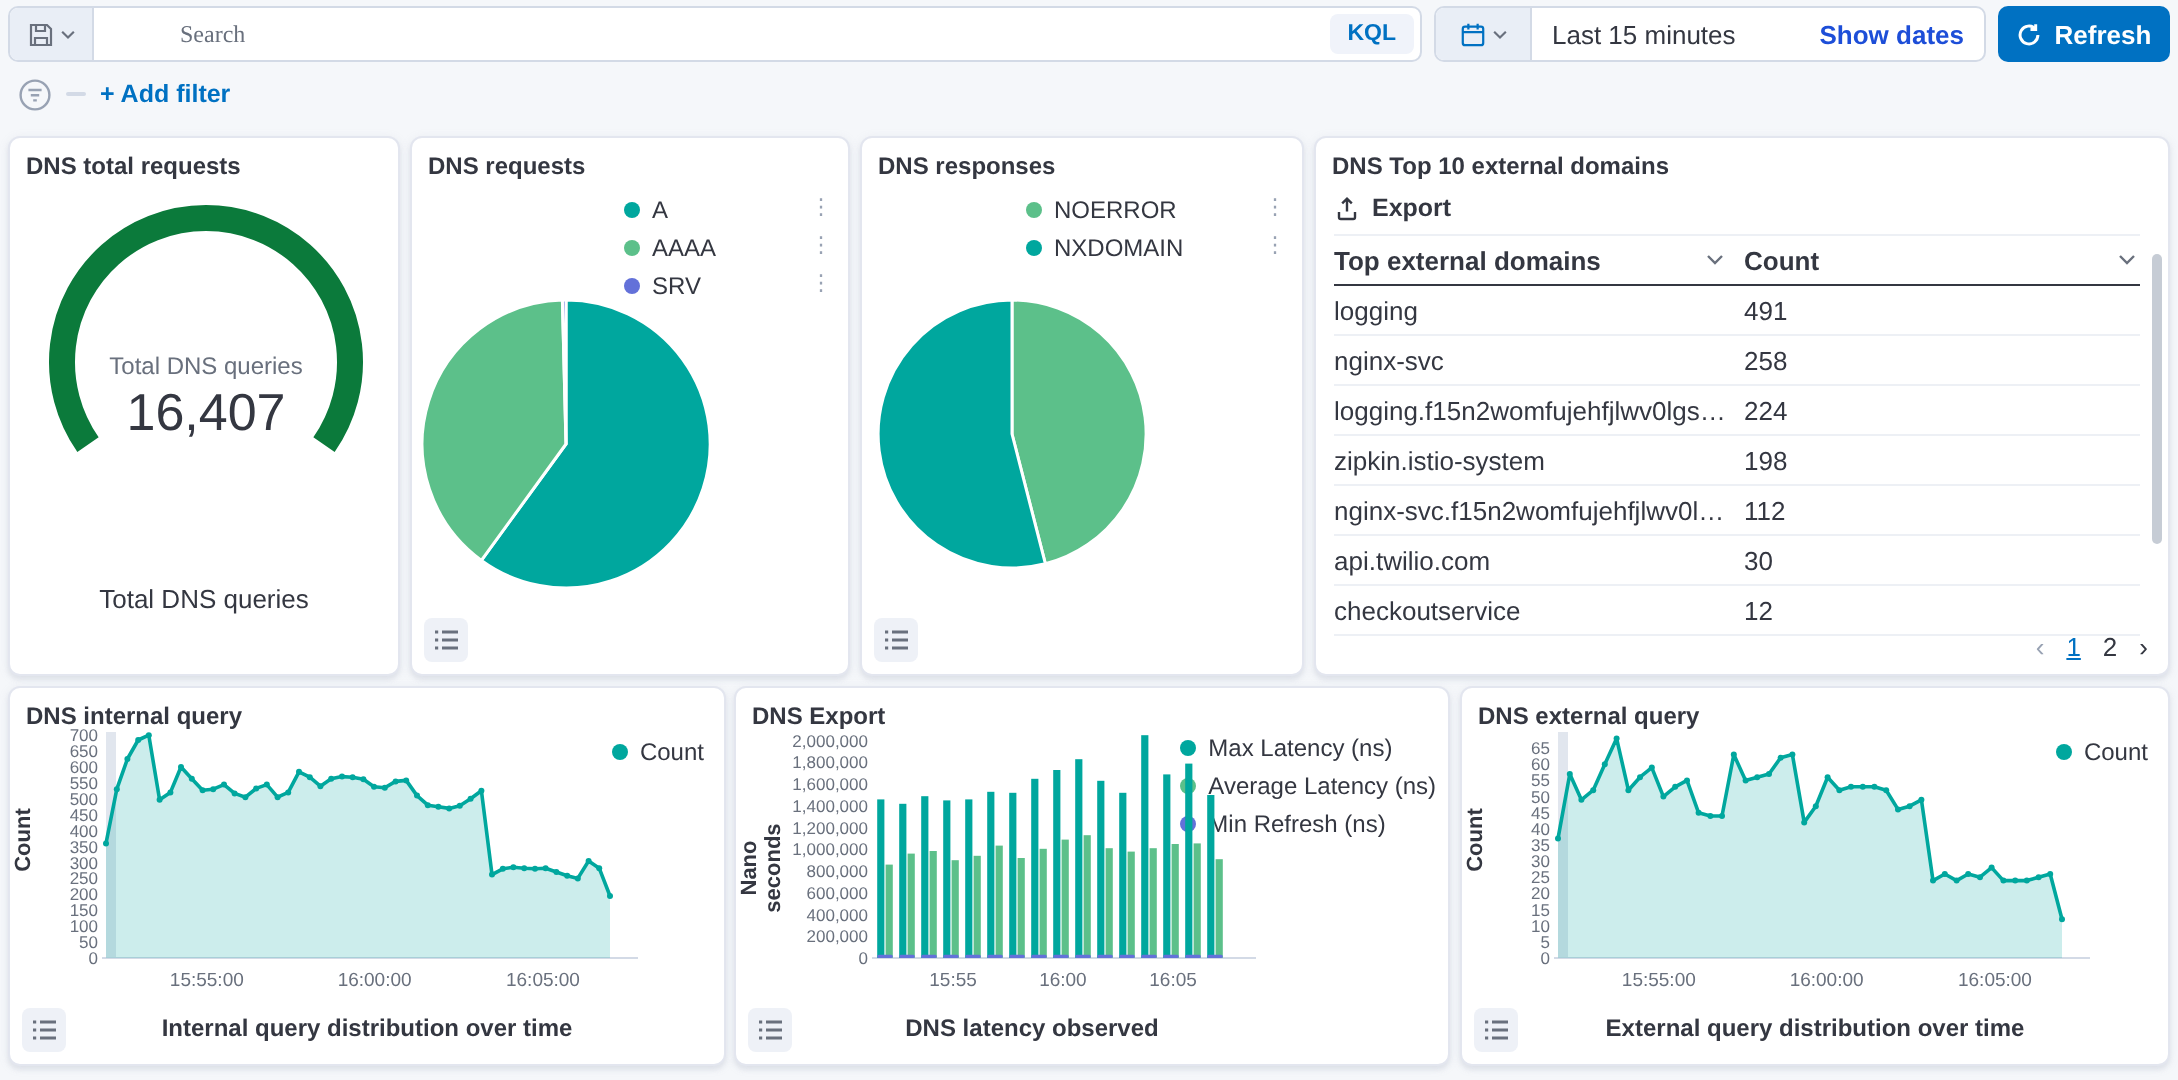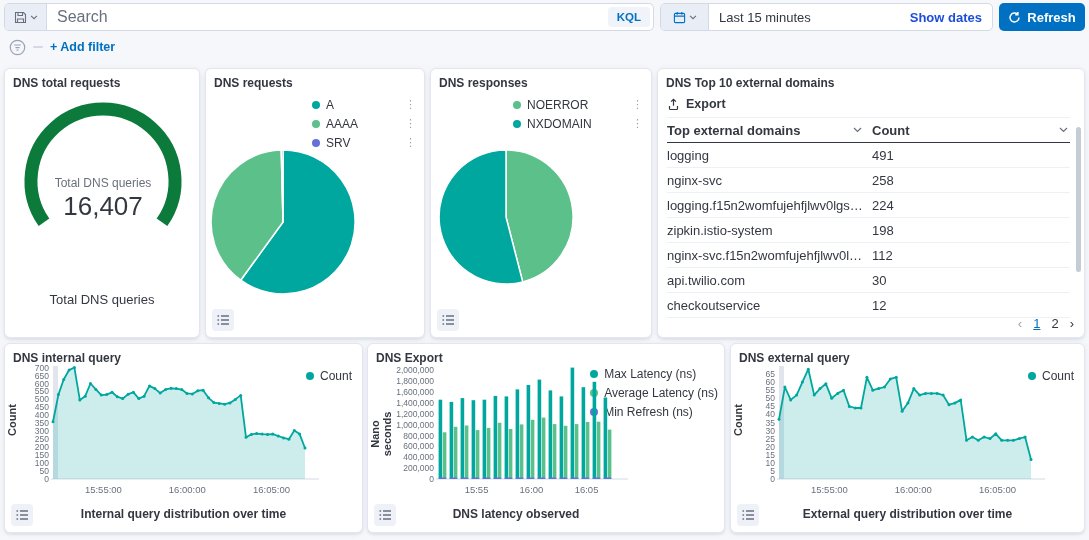--- a/index.html
+++ b/index.html
@@ -5,24 +5,24 @@
   * { box-sizing: border-box; margin: 0; padding: 0; }
   html,body { width:1089px; height:540px; overflow:hidden; }
   body {
     font-family: "Liberation Sans","DejaVu Sans",sans-serif;
     background:#F5F7FA; color:#343741; position:relative; font-size:13px;
   }
   
   .topbar { position:absolute; left:4px; top:3px; right:4px; height:28px; display:flex; gap:6px; }
   .search-group { flex:1; display:flex; align-items:stretch; background:#fff; border:1px solid #D3DAE6; border-radius:5px; overflow:hidden; }
   .input-prefix { display:flex; align-items:center; justify-content:center; gap:3px; width:42px; background:#E9EEF6; border-right:1px solid #D3DAE6; cursor:pointer; }
-  .search-input { flex:1; border:none; outline:none; padding:0 10px; font-size:16px; color:#343741; font-family:Liberation Sans, sans-serif; }
+  .search-input { flex:1; border:none; outline:none; padding:0 10px; font-size:12px; color:#343741; font-family:Liberation Serif, serif;margin-left:33px; }
   .search-input::placeholder { color:#69707D; }
   .kql-chip { align-self:center; margin:0 3px; padding:4px 9px; background:#F0F3FA; border-radius:4px; color:#0071C2; font-weight:700; font-size:11.5px; cursor:pointer; }
-  .date-group { width:333px; display:flex; align-items:stretch; background:#fff; border:1px solid #D3DAE6; border-radius:5px; overflow:hidden; }
+  .date-group { width:276px; display:flex; align-items:stretch; background:#fff; border:1px solid #D3DAE6; border-radius:5px; overflow:hidden; }
   .date-text { flex:1; display:flex; align-items:center; padding-left:10px; color:#343741; cursor:pointer; }
   .show-dates { display:flex; align-items:center; padding-right:10px; color:#1d4ed8; font-weight:600; cursor:pointer; }
   .refresh-btn { width:86px; border:none; border-radius:5px; background:#0071C2; color:#fff; font-weight:700; font-size:13px; display:flex; align-items:center; justify-content:center; gap:6px; cursor:pointer; font-family:inherit; }
   
   .filter-bar { position:absolute; left:9px; top:38px; height:18px; display:flex; align-items:center; gap:7px; }
   .filter-dash { width:10px; height:2px; background:#D3DAE6; border-radius:1px; }
   .add-filter { color:#0071C2; font-weight:600; font-size:12.5px; cursor:pointer; }
   
   .panel { position:absolute; background:#fff; border:1px solid #E3E6EF; border-radius:6px;
            box-shadow:0 2px 2px rgba(152,162,179,.15), 0 1px 5px rgba(152,162,179,.15); }

